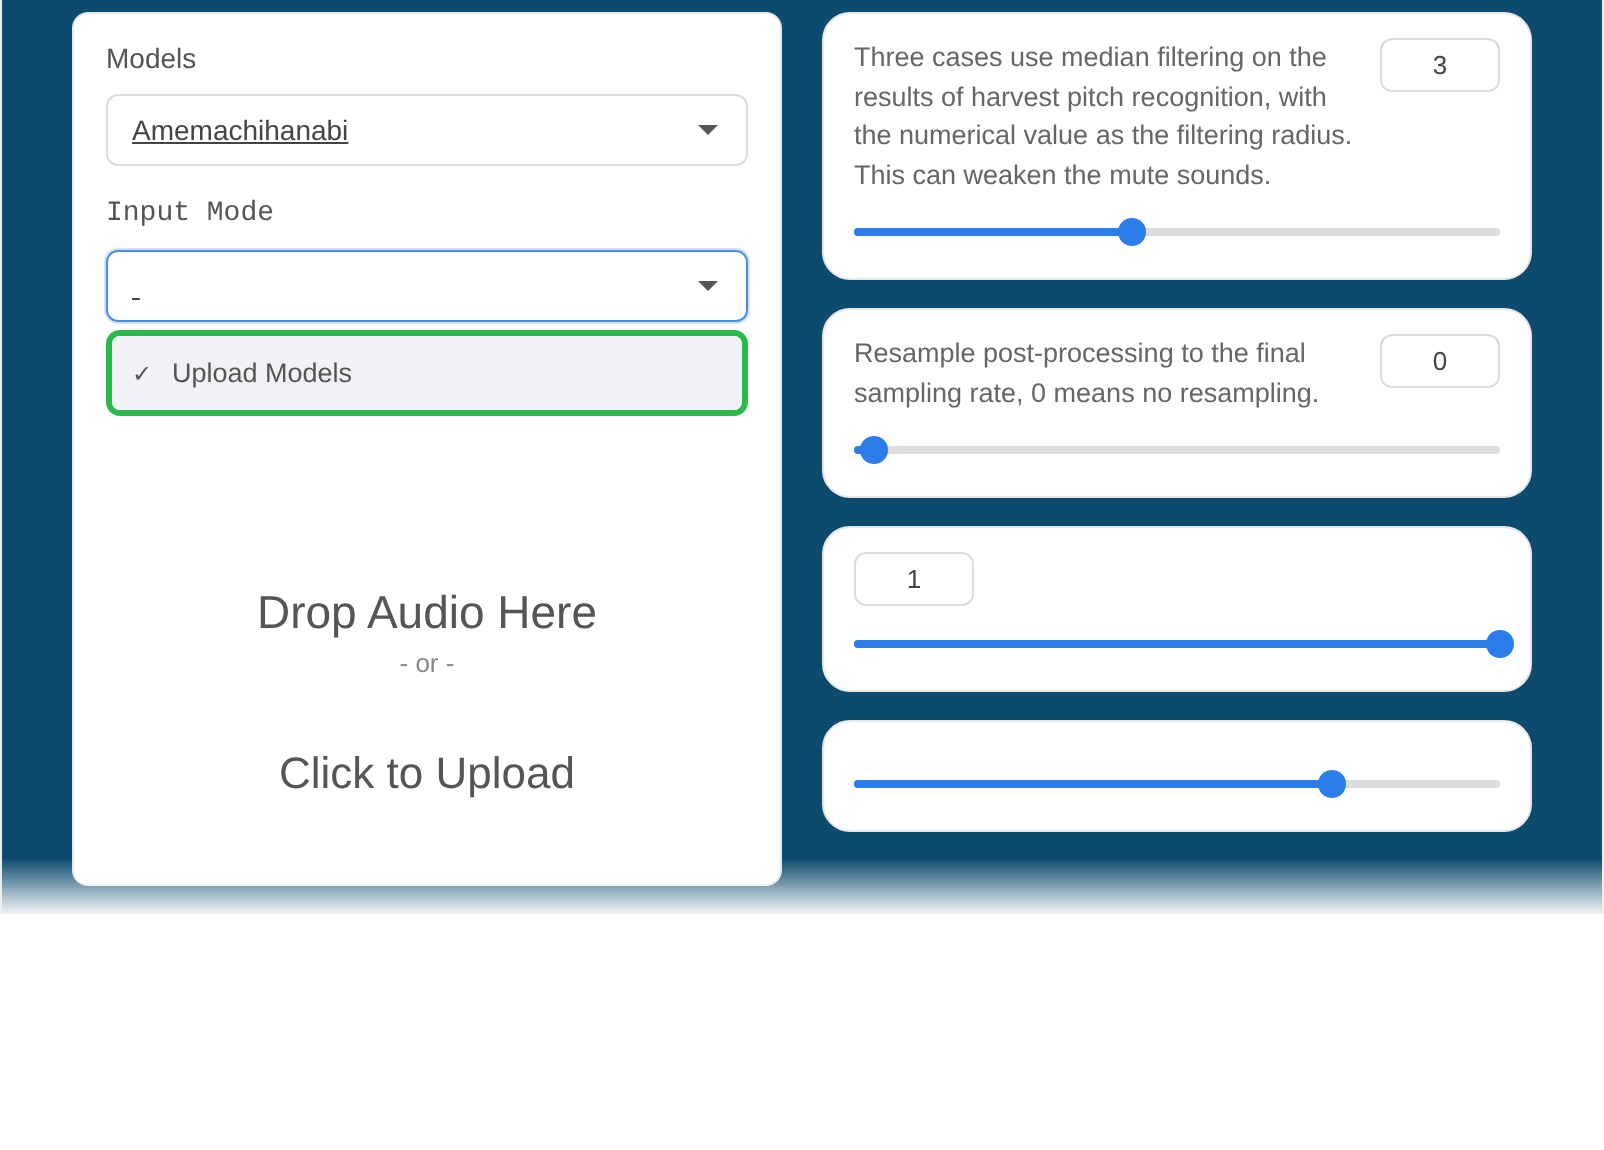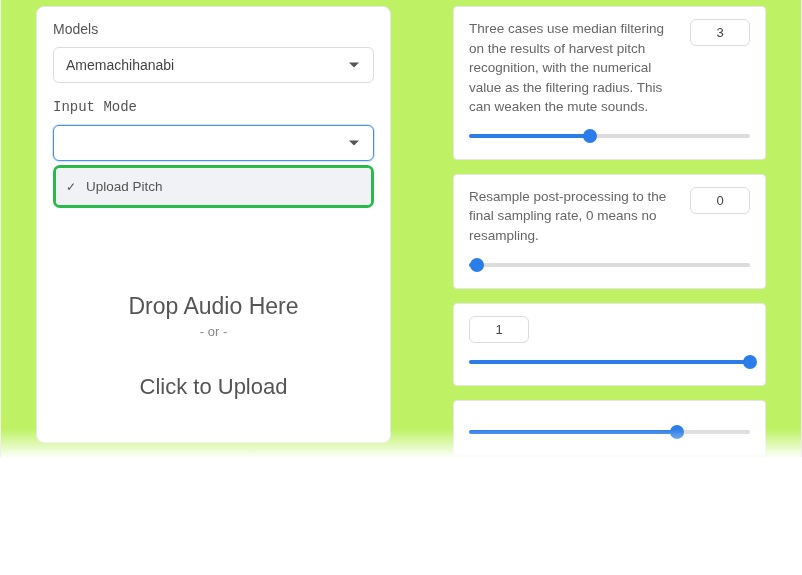--- a/index.html
+++ b/index.html
@@ -10,21 +10,21 @@
     color: #4a4a4a;
     background: #ffffff;
   }
   .app {
     width: 802px;
     height: 457px;
     padding: 6px 35px 0 35px;
     display: flex;
     gap: 20px;
     position: relative;
-    background: #bef264;
+    background: #0c4a6e;
     border-left: 1px solid #eee;
     border-right: 1px solid #eee;
   }
   .col {
     flex: 1 1 0;
     display: flex;
     flex-direction: column;
     gap: 14px;
     min-width: 0;
   }
@@ -42,20 +42,21 @@
   .select-box {
     position: relative;
     width: 100%;
     border: 1px solid #dcdcdc;
     border-radius: 6px;
     background: #fff;
     padding: 9px 30px 9px 12px;
     font-size: 14px;
     color: #444;
     cursor: pointer;
+    text-decoration: underline;
   }
   .select-box.focused {
     border-color: #4a90e2;
     box-shadow: 0 0 0 1px rgba(74,144,226,0.25);
   }
   .caret {
     position: absolute;
     right: 14px;
     top: 50%;
     transform: translateY(-50%);
@@ -113,24 +114,23 @@
     color: #444;
     background: #fff;
   }
   .cut-text {
     font-size: 14px;
     color: #666;
     line-height: 1.45;
   }
   .param-card {
     border: 1px solid #e6e6e6;
-    border-radius: 4px;
+    border-radius: 14px;
     padding: 12px 15px 16px;
     background: #fff;
-    margin-left: 42px;
   }
   .param-row {
     display: flex;
     gap: 12px;
     align-items: flex-start;
   }
   .param-desc {
     flex: 1;
     font-size: 13.5px;
     color: #666;
@@ -204,21 +204,21 @@
 
       <div class="dropdown-wrap">
         <div class="select-box focused">
           <span>&nbsp;</span>
           <span class="caret"></span>
         </div>
 
         <div class="dropdown-panel">
           <div class="dd-item selected">
             <span class="check">✓</span>
-            <span>Upload Pitch</span>
+            <span>Upload Models</span>
           </div>
         </div>
       </div>
 
       <div class="upload-zone">
         <div class="line1">Drop Audio Here</div>
         <div class="line2">- or -</div>
         <div class="line3">Click to Upload</div>
       </div>
     </div>

